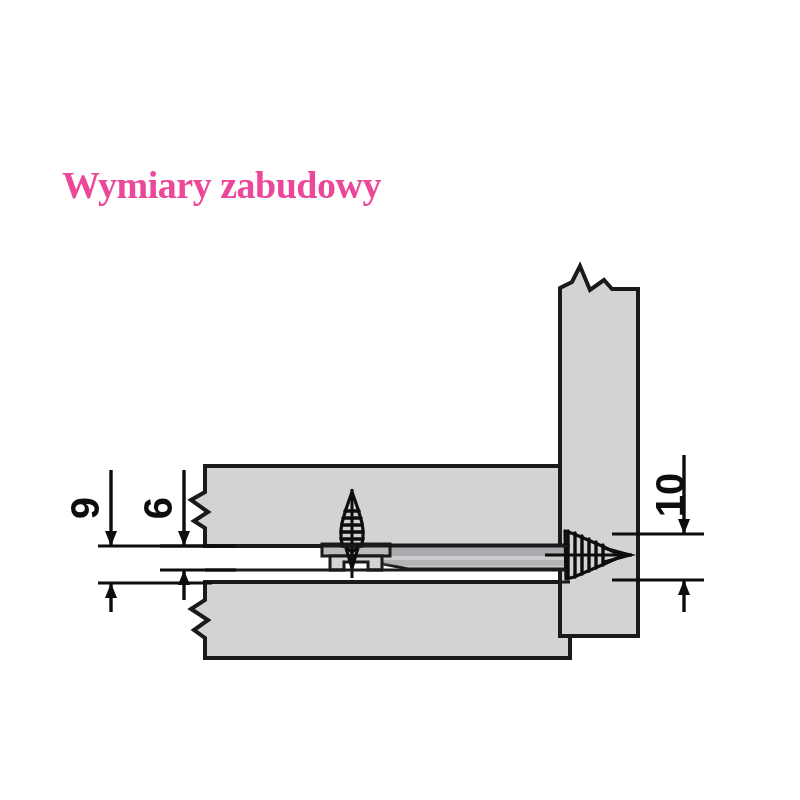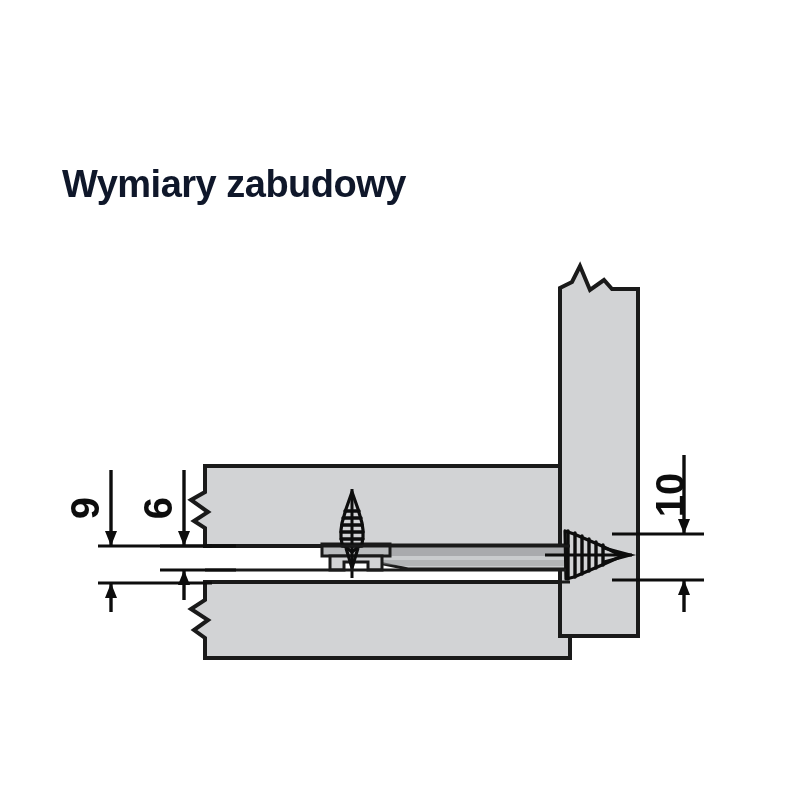--- a/index.html
+++ b/index.html
@@ -18,24 +18,24 @@
     position: absolute;
     left: 0;
     top: 0;
     width: 800px;
     height: 800px;
   }
   .title-text {
     position: absolute;
     left: 62px;
     top: 163px;
-    font-family: Liberation Sans, sans-serif;
+    font-family: Liberation Serif, serif;
     font-size: 38px;
     font-weight: bold;
-    color: #0f172a;
+    color: #ec4899;
     letter-spacing: -0.5px;
     white-space: nowrap;
   }
   svg.tech-svg {
     position: absolute;
     left: 0;
     top: 0;
     width: 800px;
     height: 800px;
     display: block;

